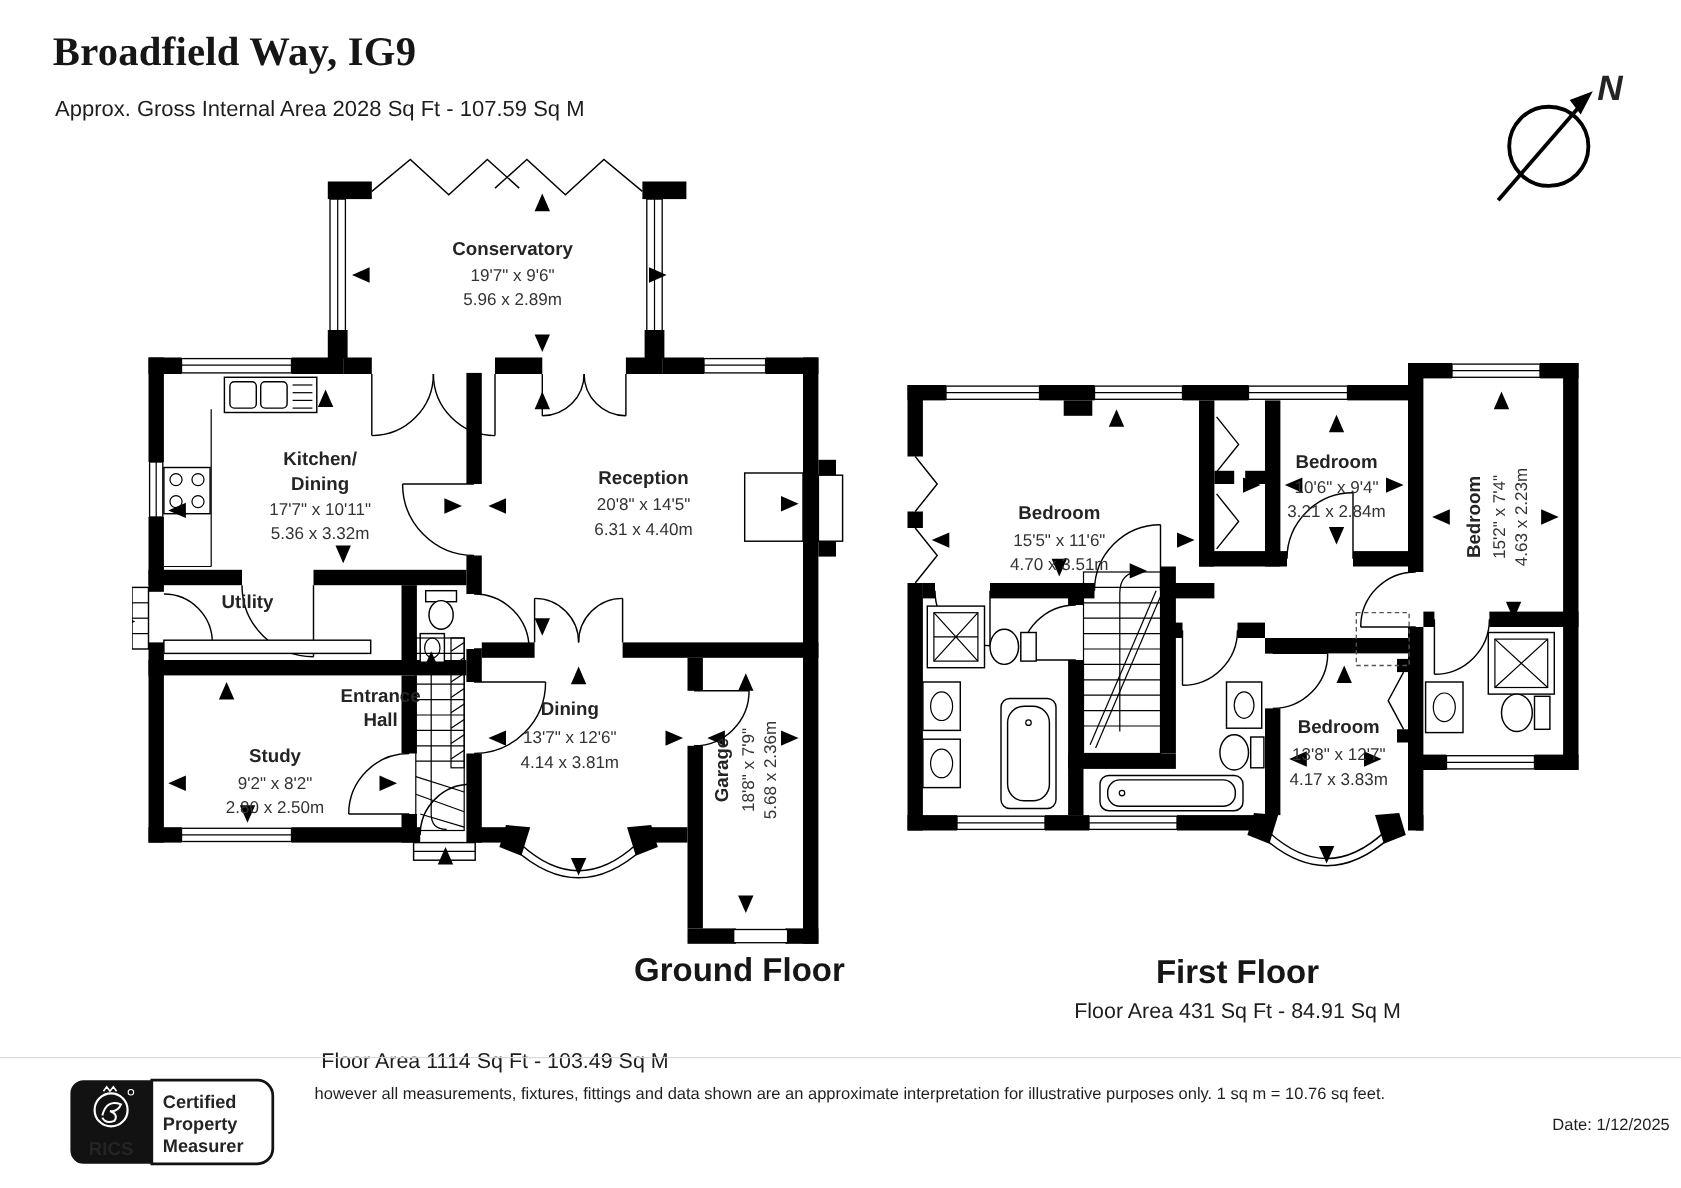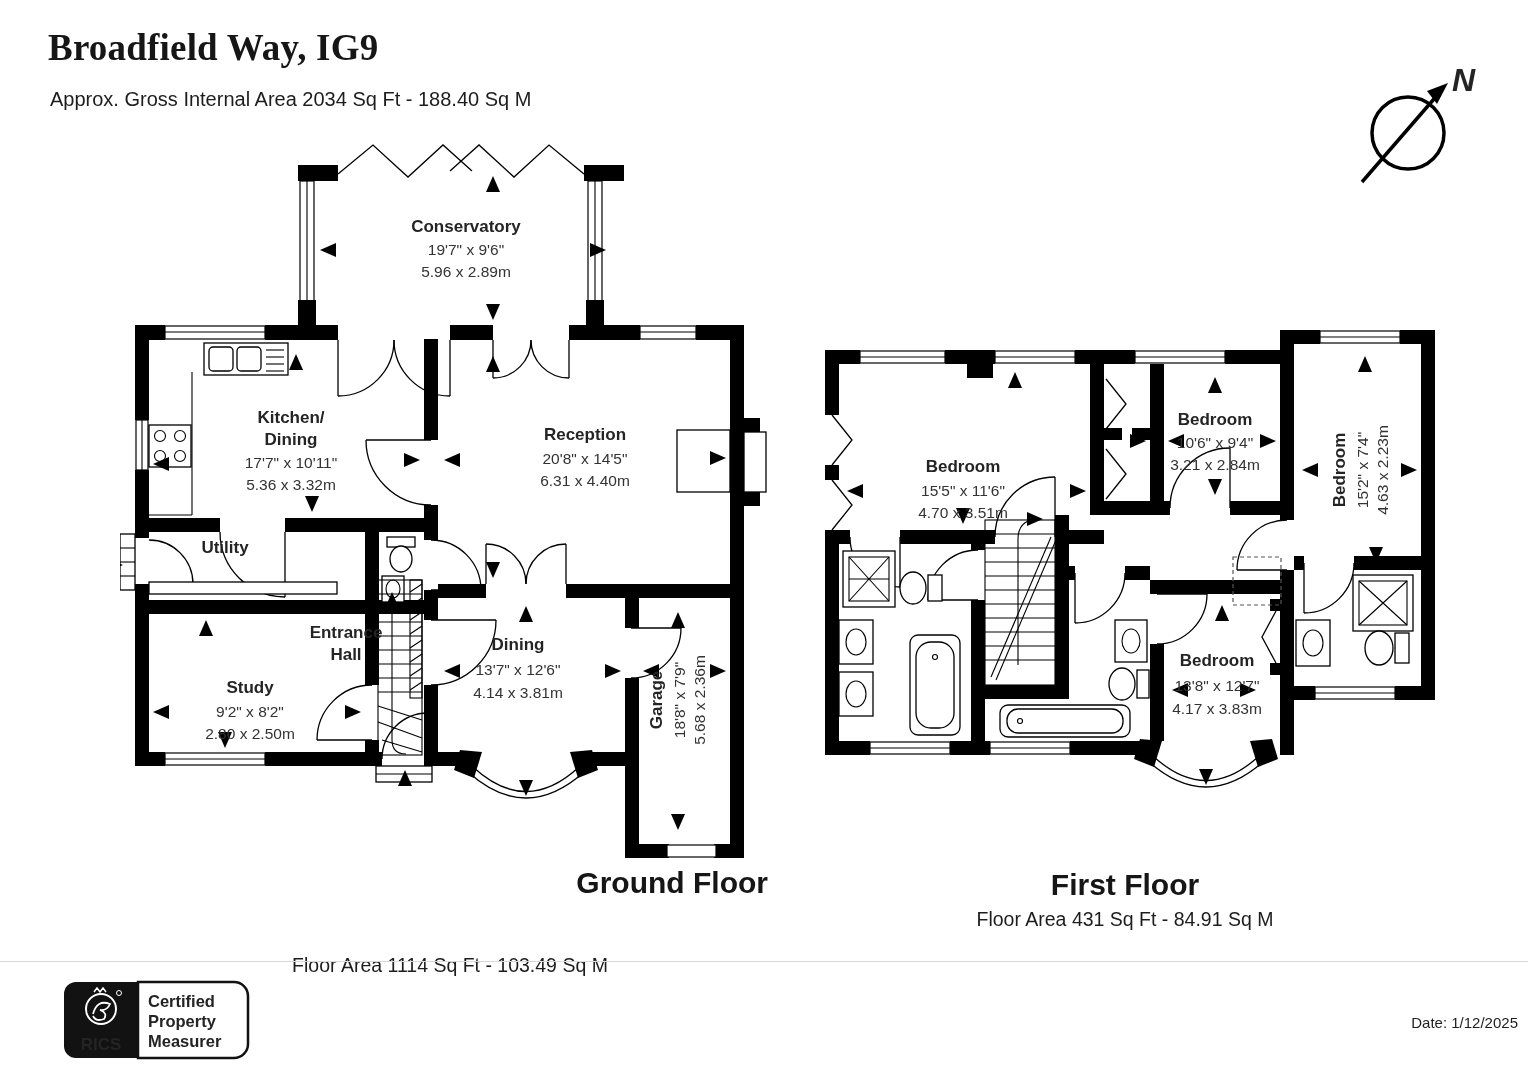--- a/index.html
+++ b/index.html
@@ -25,21 +25,21 @@
   .thin2{fill:none;stroke:#000;stroke-width:1.1;}
   .winbox{fill:#fff;stroke:#000;stroke-width:1.2;}
   .fix{fill:#fff;stroke:#000;stroke-width:1.3;}
   .tri{fill:#000;}
   .dash{fill:none;stroke:#555;stroke-width:1.2;stroke-dasharray:4 3;}
 </style>
 </head>
 <body>
 
 <div class="abs" id="title">Broadfield Way, IG9</div>
-<div class="abs" id="subtitle">Approx. Gross Internal Area 2034 Sq Ft - 188.40 Sq M</div>
+<div class="abs" id="subtitle">Approx. Gross Internal Area 2028 Sq Ft - 107.59 Sq M</div>
 
 <svg class="abs" style="left:1350px;top:55px" width="160" height="150" viewBox="0 0 160 150">
   <circle cx="58" cy="78" r="36" fill="none" stroke="#000" stroke-width="3.5"></circle>
   <line x1="12" y1="127" x2="90" y2="37" stroke="#000" stroke-width="3.5"></line>
   <polygon points="98,28 77,36 87,49" fill="#000"></polygon>
   <text x="102" y="36" font-size="32" font-style="italic" font-weight="600">N</text>
 </svg>
 
 <svg class="abs" style="left:120px;top:140px" width="660" height="745" viewBox="0 0 660 745">
   <defs>
@@ -493,14 +493,15 @@
     <path d="M32,12 l3,-4 3,4 3,-4 3,4" fill="none" stroke="#fff" stroke-width="1.5"></path>
     <circle cx="57" cy="13" r="2.5" fill="none" stroke="#fff" stroke-width="1"></circle>
   </g>
   <text x="39" y="70" text-anchor="middle" font-size="17" font-weight="700" fill="#fff">RICS</text>
   <text x="86" y="27" font-size="16.5" font-weight="700" fill="#121212">Certified</text>
   <text x="86" y="47" font-size="16.5" font-weight="700" fill="#121212">Property</text>
   <text x="86" y="67" font-size="16.5" font-weight="700" fill="#121212">Measurer</text>
 </svg>
 
 <div class="abs" id="disclaimer">
+  <div>however all measurements, fixtures, fittings and data shown are an approximate interpretation for illustrative purposes only. 1 sq m = 10.76 sq feet.</div>
 </div>
 <div class="abs" id="date">Date: 1/12/2025</div>
 
 </body></html>

